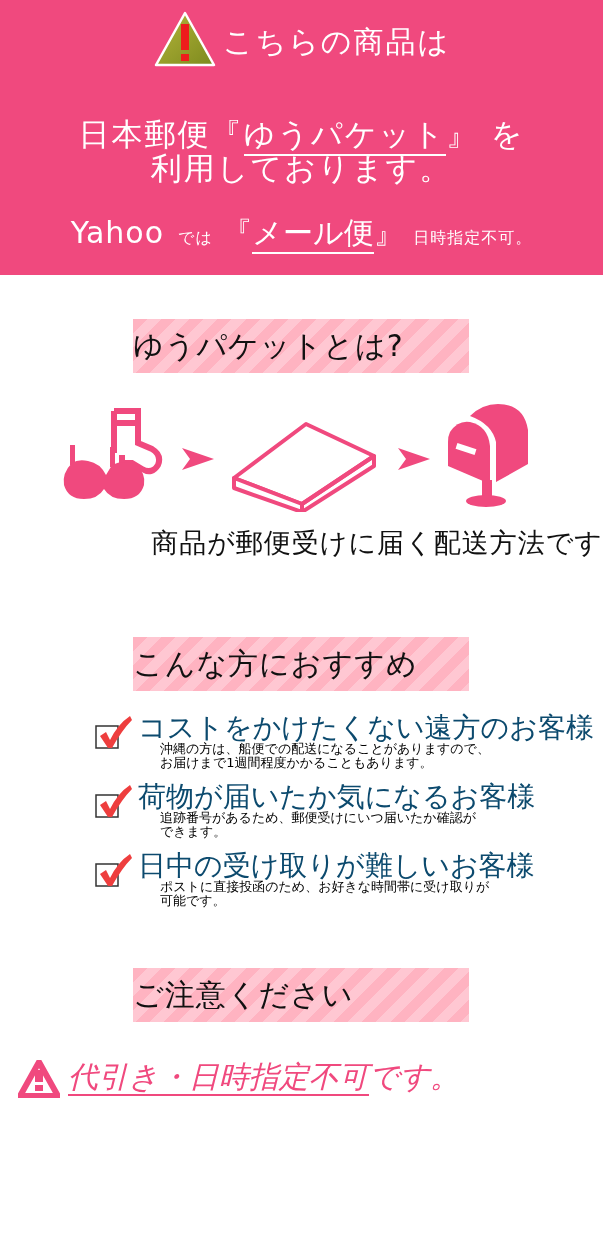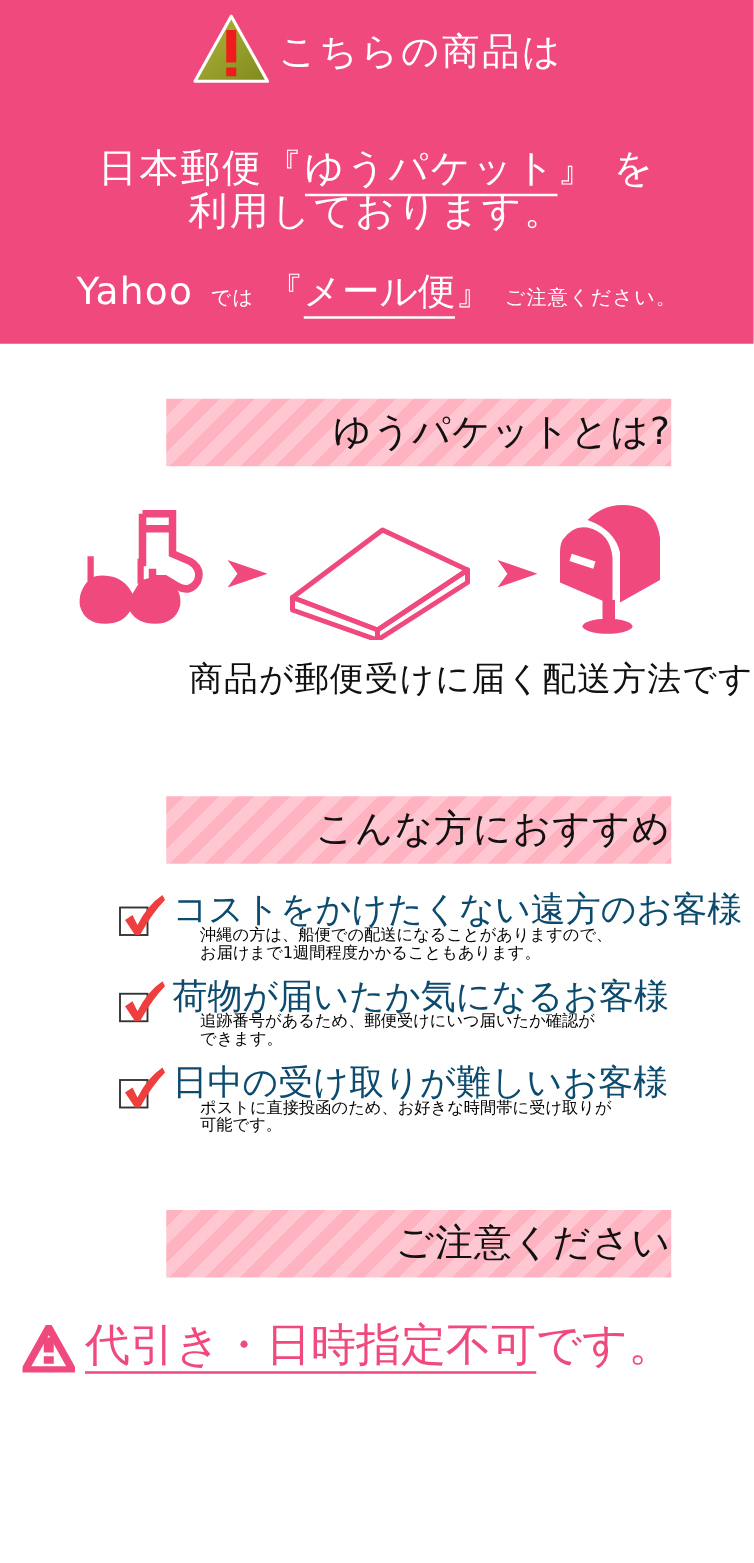--- a/index.html
+++ b/index.html
@@ -17,44 +17,44 @@
   .line1 .warn { display: inline-block; width: 64px; height: 58px; vertical-align: middle; margin-right: 6px; position: relative; top: -4px; }
   .line2 { top: 86px; font-size: 31px; letter-spacing: 2px; margin-top: 28px; }
   .line3 { top: 148px; font-size: 31px; letter-spacing: 2px; }
   .line4 { top: 213px; font-size: 30px; }
   .line4 .small { font-size: 16px; letter-spacing: 1px; }
   .line4 .yahoo { font-size: 30px; letter-spacing: 1px; margin-right: 14px; }
   .ul-white { border-bottom: 2px solid #ffffff; padding-bottom: 2px; }
   .bracket { font-weight: 300; }
 
   .ribbon {
-    position: absolute; left: 133px; width: 404px; height: 54px;
+    position: absolute; left: 133px; width: 336px; height: 54px;
     background: repeating-linear-gradient(135deg, #ffb3c1 0 10px, #ffc7d2 10px 20px);
-    color: #111; text-align: right; font-size: 30px; line-height: 54px; letter-spacing: 1px;
+    color: #111; text-align: left; font-size: 30px; line-height: 54px; letter-spacing: 1px;
   }
   .r1 { top: 319px; }
   .r2 { top: 637px; }
   .r3 { top: 968px; }
 
   .flow { position: absolute; left: 0; top: 400px; width: 603px; height: 110px; }
   .flow svg { position: absolute; }
 
   .flow-caption {
     position: absolute; left: 0; top: 525px; width: 603px; text-align: right;
     font-size: 27px; color: #111; letter-spacing: 1px;
   }
 
   .rec-list { position: absolute; left: 92px; top: 714px; width: 460px; }
   .rec-item { position: relative; padding-left: 46px; margin-bottom: 13px; }
   .rec-item .check { position: absolute; left: 2px; top: 0; width: 40px; height: 36px; }
   .rec-title { font-size: 28px; color: #0c4a6e; line-height: 28px; white-space: nowrap; }
   .rec-desc { font-size: 13px; color: #000000; line-height: 14px; padding-left: 22px; white-space: pre-line; }
 
   .notes { position: absolute; left: 18px; top: 1058px; width: 585px; color: #f0497e; }
-  .note { position: relative; padding-left: 50px; font-size: 36px; line-height: 38px; white-space: nowrap; }
+  .note { position: relative; padding-left: 50px; font-size: 30px; line-height: 38px; white-space: nowrap; font-style: italic; }
   .note .nicon { position: absolute; left: 0; top: 2px; width: 42px; height: 38px; }
   .note1 { margin-bottom: 18px; }
   .ul-pink { border-bottom: 2px solid #f0497e; }
   .bold { font-weight: bold; }
 </style>
 </head>
 <body>
 
 <div class="banner">
   <div class="line line1">
@@ -68,21 +68,21 @@
       <polygon points="32,3 61,55 3,55" fill="url(#tg)" stroke="#ffffff" stroke-width="2.5" stroke-linejoin="round"></polygon>
       <rect x="28" y="14" width="8" height="26" fill="#ee1c1c"></rect>
       <rect x="28" y="44" width="8" height="7" fill="#ee1c1c"></rect>
     </svg><span>こちらの商品は</span>
   </div>
   <div class="line line2">
     <span>日本郵便</span><span class="bracket">『</span><span class="ul-white">ゆうパケット</span><span class="bracket">』</span> <span>を</span>
   </div>
   <div class="line line3">利用しております。</div>
   <div class="line line4">
-    <span class="yahoo">Yahoo</span><span class="small">では</span> <span class="bracket">『</span><span class="ul-white">メール便</span><span class="bracket">』</span> <span class="small">ご注意ください。</span>
+    <span class="yahoo">Yahoo</span><span class="small">では</span> <span class="bracket">『</span><span class="ul-white">メール便</span><span class="bracket">』</span> <span class="small">日時指定不可。</span>
   </div>
 </div>
 
 <div class="ribbon r1">ゆうパケットとは?</div>
 
 <div class="flow">
 
   <svg style="left:62px;top:3px" width="102" height="98" viewBox="0 0 102 98">
     <g fill="none" stroke="#f0497e" stroke-width="6">
       <path d="M52 8 H76 V40 L90 46 Q100 52 96 62 Q90 72 80 66 L70 60 L60 60 V52"></path>

